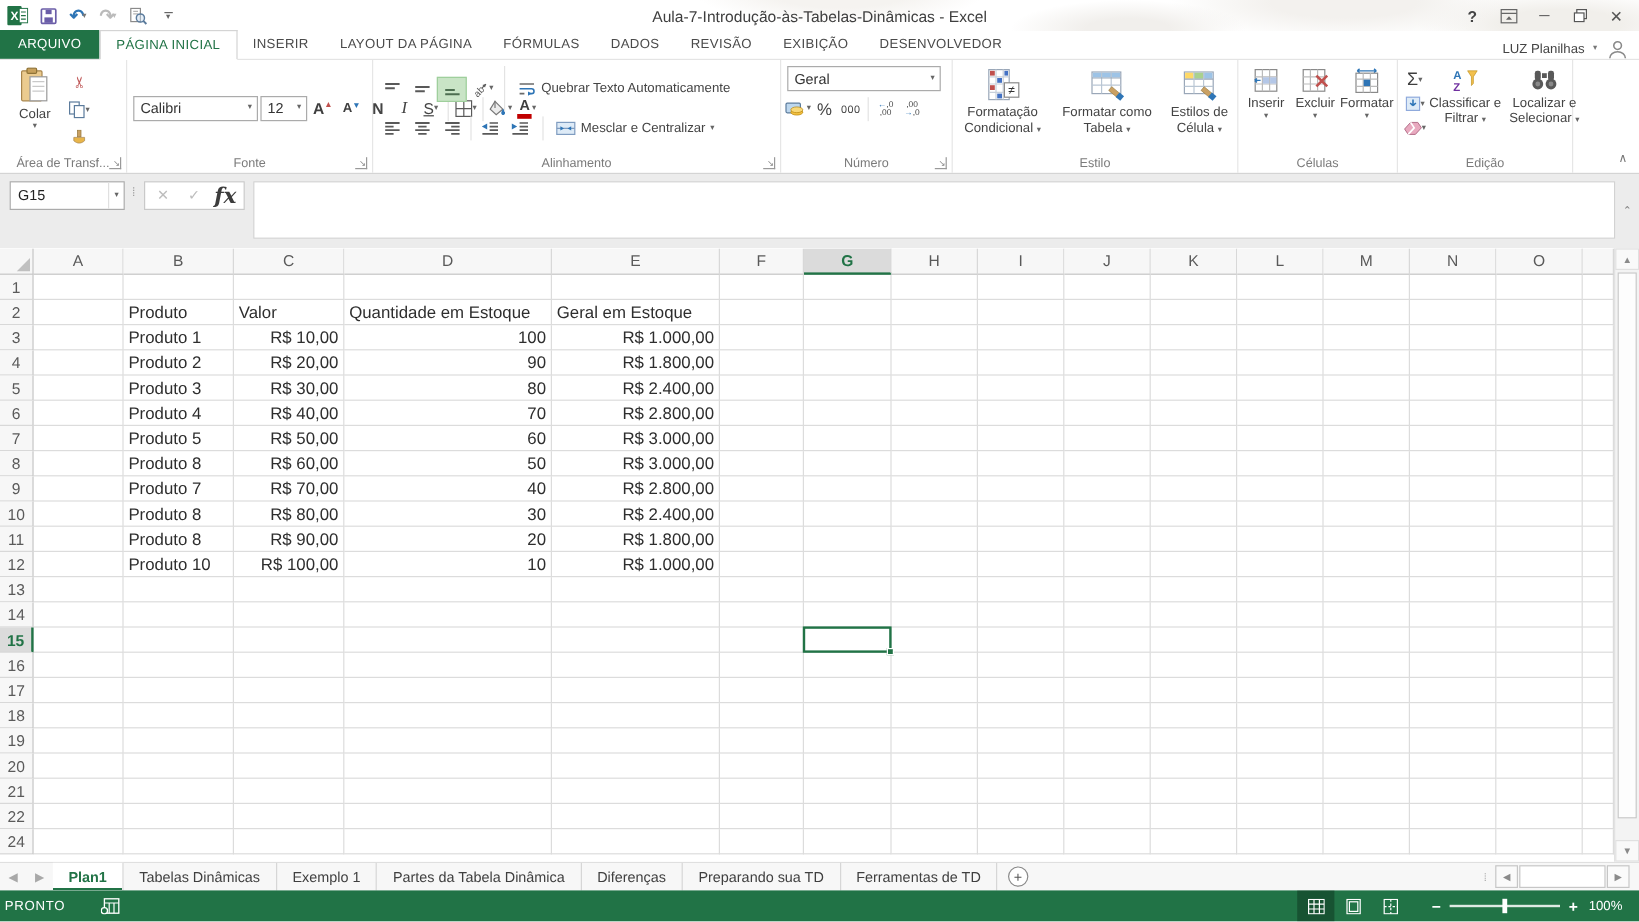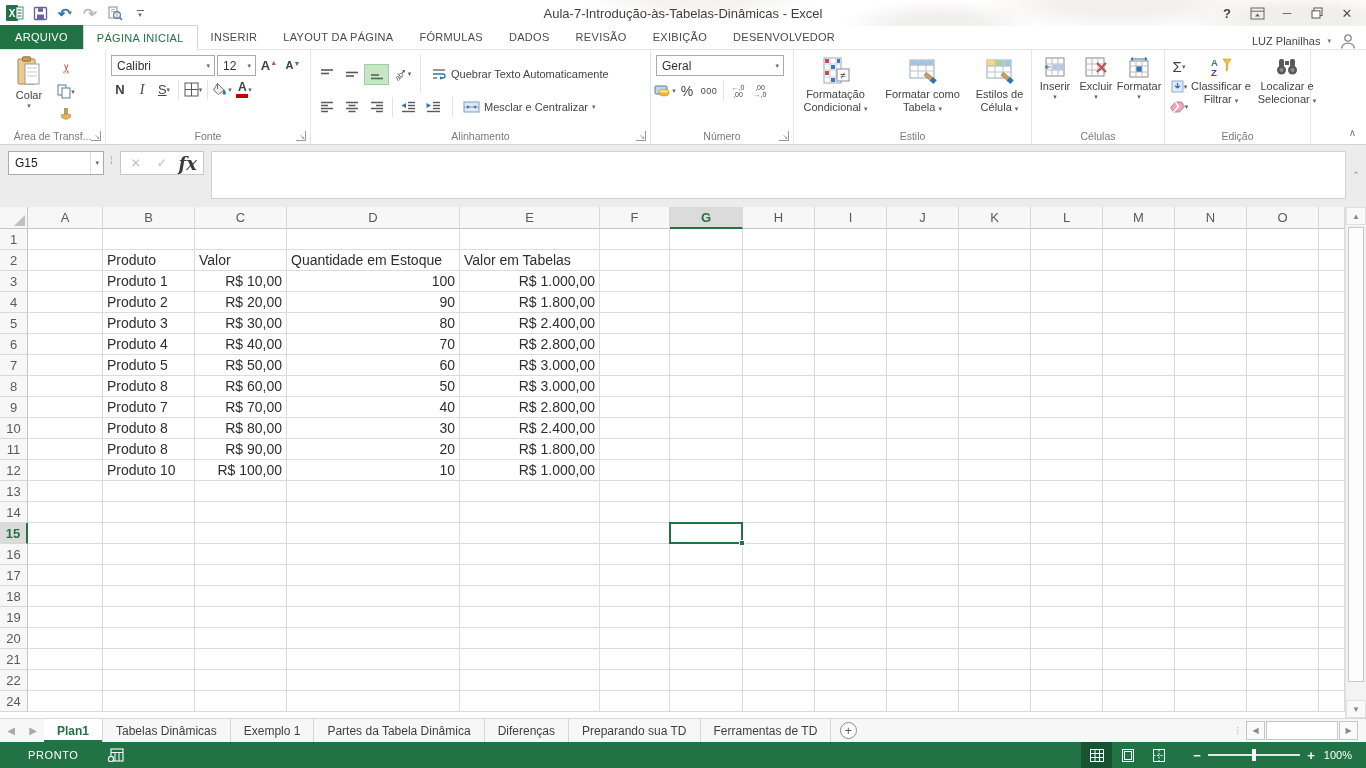--- a/index.html
+++ b/index.html
@@ -115,21 +115,21 @@
 .addsheet{width:34px;display:flex;align-items:center;justify-content:center}
 .pluscirc{width:17px;height:17px;border:1px solid #8A8A8A;border-radius:50%;display:flex;align-items:center;justify-content:center;color:#555;font-size:12px;line-height:1;background:#fff}
 .sheet-spacer{flex:1}
 .sgrip{display:flex;align-items:center;color:#A0A0A0;font-size:9px;letter-spacing:1px;margin-right:6px}
 .hscroll{display:flex;align-items:center;gap:0;margin:2px 8px 2px 0}
 .harr{width:19px;height:19px;border:1px solid #C6C6C6;background:#FAFAFA;display:flex;align-items:center;justify-content:center;color:#8a8a8a;font-size:8px}
 .hthumb{width:72px;height:19px;border:1px solid #C6C6C6;background:#fff;margin:0 1px}
 
 
 .statusbar{height:26px;flex:0 0 26px;background:#217346;color:#fff;display:flex;align-items:center;font-size:11px}
-.status-mode{margin-left:28px;letter-spacing:.6px}
+.status-mode{margin-left:4px;letter-spacing:.6px}
 .macro-btn{margin-left:30px;display:flex;align-items:center}
 .status-right{margin-left:auto;display:flex;align-items:center;height:26px}
 .viewbtn{width:31px;height:26px;display:flex;align-items:center;justify-content:center}
 .viewbtn.sel{background:rgba(0,0,0,.28)}
 .zoomctl{display:flex;align-items:center;margin-left:14px}
 .zminus,.zplus{width:18px;text-align:center;font-size:13px;font-weight:bold;color:#fff}
 .ztrack{width:92px;height:2px;background:rgba(255,255,255,.85);position:relative;margin:0 2px}
 .zthumb{position:absolute;left:44px;top:-5px;width:4px;height:12px;background:#fff}
 .zoomlabel{width:46px;text-align:right;padding-right:14px;font-size:11px}
 svg{display:block}
@@ -255,21 +255,21 @@
               <path d="M2.5 6.5 h9 v2.8 c-3 2.6 -6 2.6 -9 0 z" fill="#E8B54A" stroke="#A8854C" stroke-width=".6"></path>
             </svg>
         </span>
       </div>
       <span class="rgroup-label">Área de Transf...</span>
       <span class="launcher">
           <span>↘</span>
         </span>
     </div>
 
-    <div class="rgroup" style="width:205px;flex-direction:column">
+    <div class="rgroup" style="width:205px;flex-direction:row">
       <div class="rrow" style="gap:2px;margin:2px 0 3px 2px">
         <span class="inputbox" style="width:104px">
             <span>Calibri</span>
             <span class="car">▾</span>
           </span>
         <span class="inputbox" style="width:39px">
             <span>12</span>
             <span class="car">▾</span>
           </span>
         <span class="sbtn">
@@ -659,21 +659,21 @@
           <div class="gcell" style="width:72px;flex:0 0 72px"></div>
           <div class="gcell" style="width:72px;flex:0 0 72px"></div>
           <div class="gcell" style="flex:1"></div>
         </div>
         <div class="grow" style="height:21px">
           <div class="growh">2</div>
           <div class="gcell" style="width:75px;flex:0 0 75px"></div>
           <div class="gcell al" style="width:92px;flex:0 0 92px">Produto</div>
           <div class="gcell al" style="width:92px;flex:0 0 92px">Valor</div>
           <div class="gcell al" style="width:173px;flex:0 0 173px">Quantidade em Estoque</div>
-          <div class="gcell al" style="width:140px;flex:0 0 140px">Valor em Tabelas</div>
+          <div class="gcell al" style="width:140px;flex:0 0 140px">Geral em Estoque</div>
           <div class="gcell" style="width:70px;flex:0 0 70px"></div>
           <div class="gcell" style="width:73px;flex:0 0 73px"></div>
           <div class="gcell" style="width:72px;flex:0 0 72px"></div>
           <div class="gcell" style="width:72px;flex:0 0 72px"></div>
           <div class="gcell" style="width:72px;flex:0 0 72px"></div>
           <div class="gcell" style="width:72px;flex:0 0 72px"></div>
           <div class="gcell" style="width:72px;flex:0 0 72px"></div>
           <div class="gcell" style="width:72px;flex:0 0 72px"></div>
           <div class="gcell" style="width:72px;flex:0 0 72px"></div>
           <div class="gcell" style="width:72px;flex:0 0 72px"></div>

